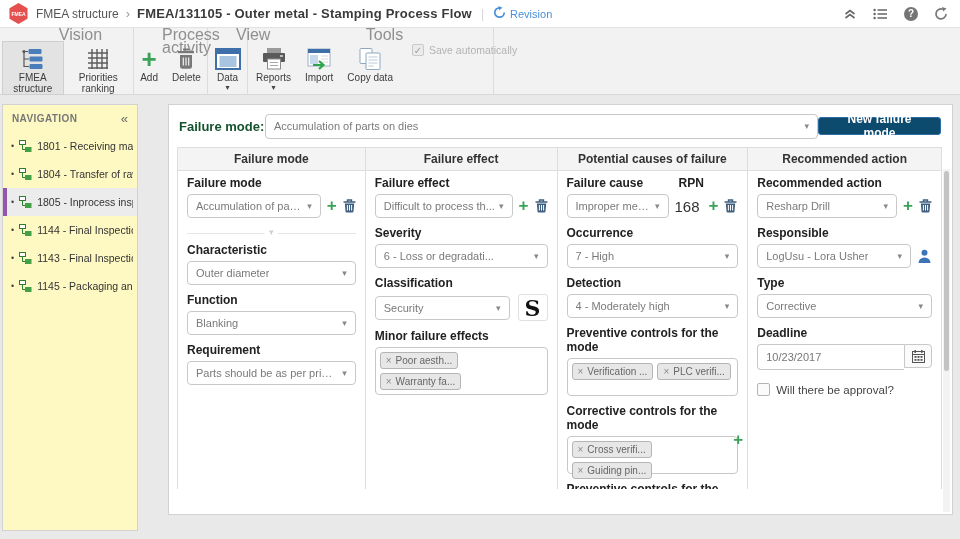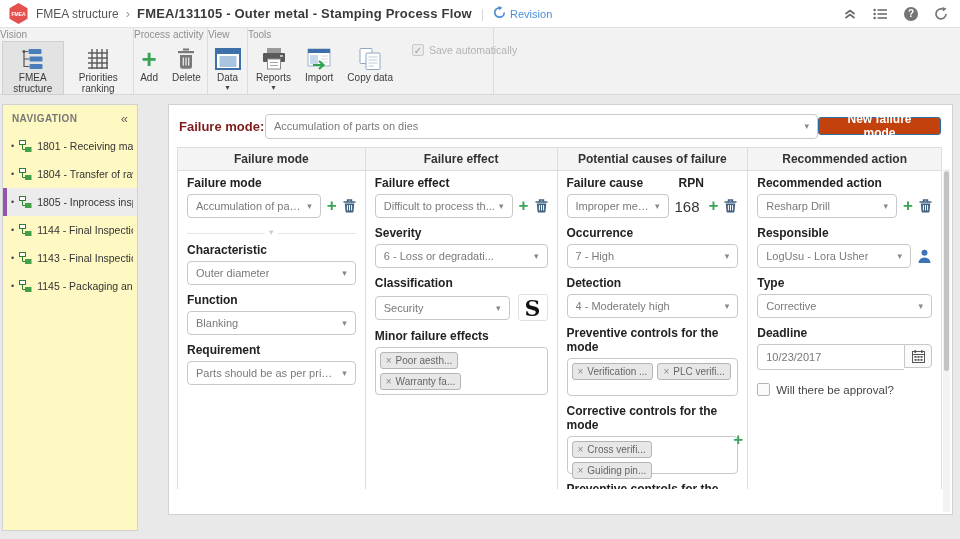--- a/index.html
+++ b/index.html
@@ -19,21 +19,21 @@
   .revision { display:flex; align-items:center; gap:4px; color:#4a90d9; font-size:11px; }
   .tb-right { margin-left:auto; display:flex; align-items:center; gap:16px; }
   .tb-right > span { display:flex; align-items:center; cursor:pointer; }
   .help-circle { width:14px; height:14px; background:#757575; border-radius:50%; color:#fff;
                  font-size:10px; font-weight:bold; display:flex; align-items:center; justify-content:center; }
 
   
   .ribbon { position:absolute; top:28px; left:0; right:0; height:67px; background:#f2f2f2;
             border-bottom:1px solid #d8d8d8; display:flex; }
   .rgroup { border-right:1px solid #dcdcdc; display:flex; flex-direction:column; flex:0 0 auto; }
-  .rgroup-label { font-size:10px; color:#8f8f8f; height:13px; line-height:13px; }
+  .rgroup-label { font-size:16px; color:#8f8f8f; text-align:center; height:13px; line-height:13px;padding-left:28px; }
   .rbtns { display:flex; flex:1; align-items:stretch; padding:0 2px 2px; gap:2px; justify-content:center; }
   .rbtn { display:flex; flex-direction:column; align-items:center; padding:3px 5px 0; font-size:10px;
           color:#3c3c3c; border:1px solid transparent; cursor:pointer; text-align:center; }
   .rbtn .ricon { height:27px; display:flex; align-items:center; justify-content:center; }
   .rbtn.sel-btn { background:#e3e3e3; border-color:#cfcfcf; }
   .rdrop { font-size:8px; color:#444; line-height:9px; }
   .big-plus { color:#3aa357; font-size:26px; font-weight:bold; line-height:24px; }
   .save-auto { position:absolute; left:412px; top:16px; display:flex; align-items:center; gap:5px; }
   .save-auto .cb-dis { width:12px; height:12px; border:1px solid #c9c9c9; background:#ebebeb; border-radius:2px;
                        color:#9c9c9c; font-size:10px; line-height:11px; text-align:center; }
@@ -52,22 +52,22 @@
   .bullet { color:#444; font-size:9px; line-height:9px; }
   .nav-item svg { flex:0 0 auto; }
   .nav-item .nlabel { white-space:nowrap; overflow:hidden; }
 
   
   .main { position:absolute; left:168px; top:104px; width:785px; height:411px; background:#fff;
           border:1px solid #d2d2d2; overflow:hidden; }
   .sec-title { height:21px; line-height:21px; padding:0 12px; font-size:10px; font-weight:bold;
                color:#555; border-bottom:1px solid #e4e4e4; background:#fcfcfc; letter-spacing:.2px; }
   .fm-bar { height:42px; display:flex; align-items:center; padding:0 11px 0 10px; }
-  .fm-label { font-size:13px; font-weight:bold; color:#7f1d1d; width:86px; flex:0 0 auto; }
-  .new-btn { margin-left:auto; background:#c2410c; color:#fff; border:1px solid #2e6da4; border-radius:3px;
+  .fm-label { font-size:13px; font-weight:bold; color:#14532d; width:86px; flex:0 0 auto; }
+  .new-btn { margin-left:auto; background:#0c4a6e; color:#fff; border:1px solid #2e6da4; border-radius:3px;
              font-size:12px; font-weight:bold; height:18px; padding:0 12px; display:flex; align-items:center;
              cursor:pointer; }
 
   .sel { display:flex; align-items:center; justify-content:space-between; gap:4px; background:#fff;
          border:1px solid #c8c8c8; border-radius:4px; height:24px; padding:0 8px; font-size:11px;
          color:#7a7a7a; cursor:pointer; min-width:0; }
   .sel .tx { white-space:nowrap; overflow:hidden; text-overflow:ellipsis; }
   .sel .ct { color:#888; font-size:9px; flex:0 0 auto; }
   .fm-sel { width:553px; height:25px; flex:0 0 auto; }
 

